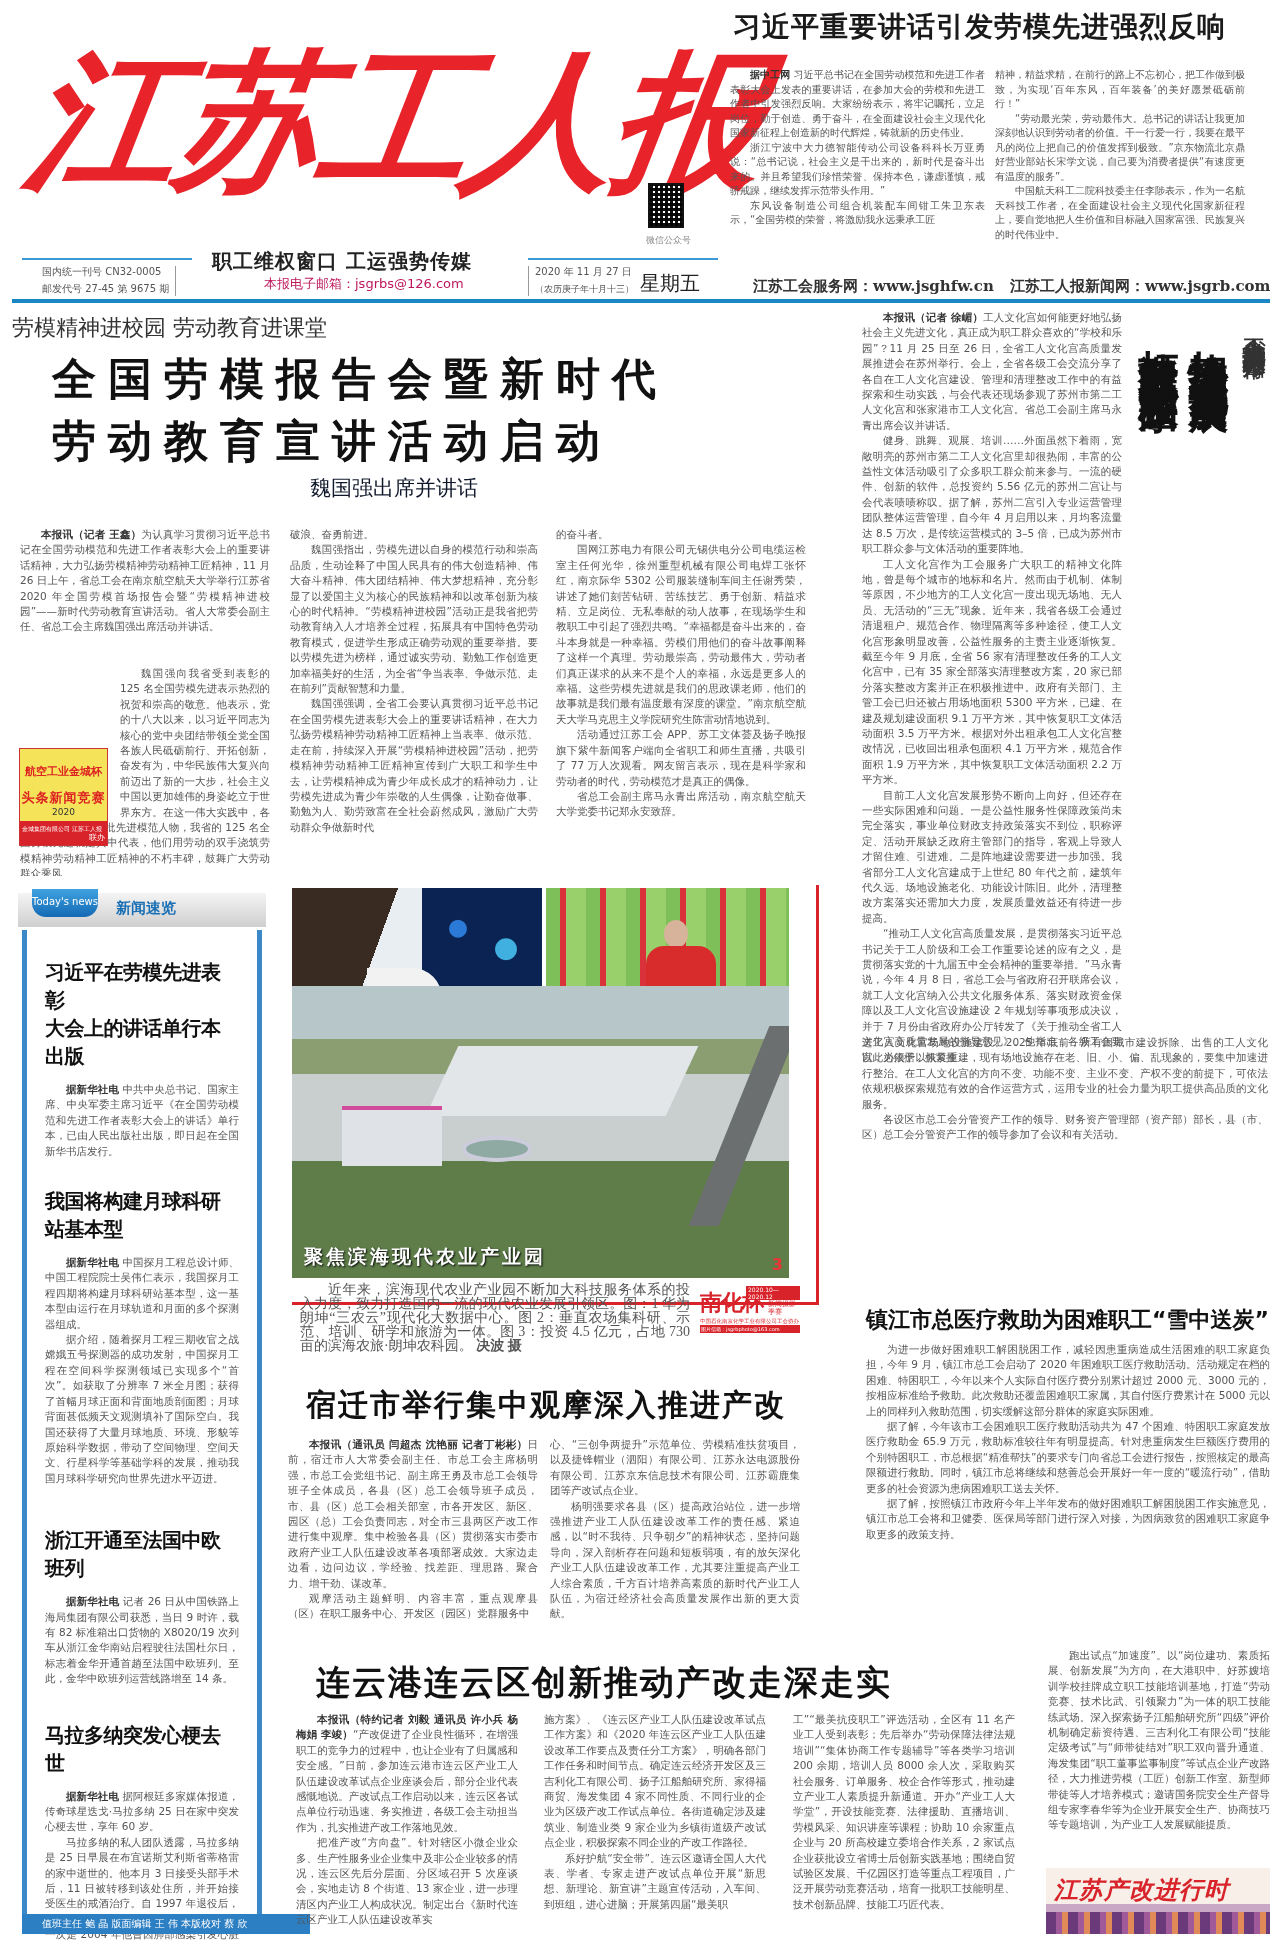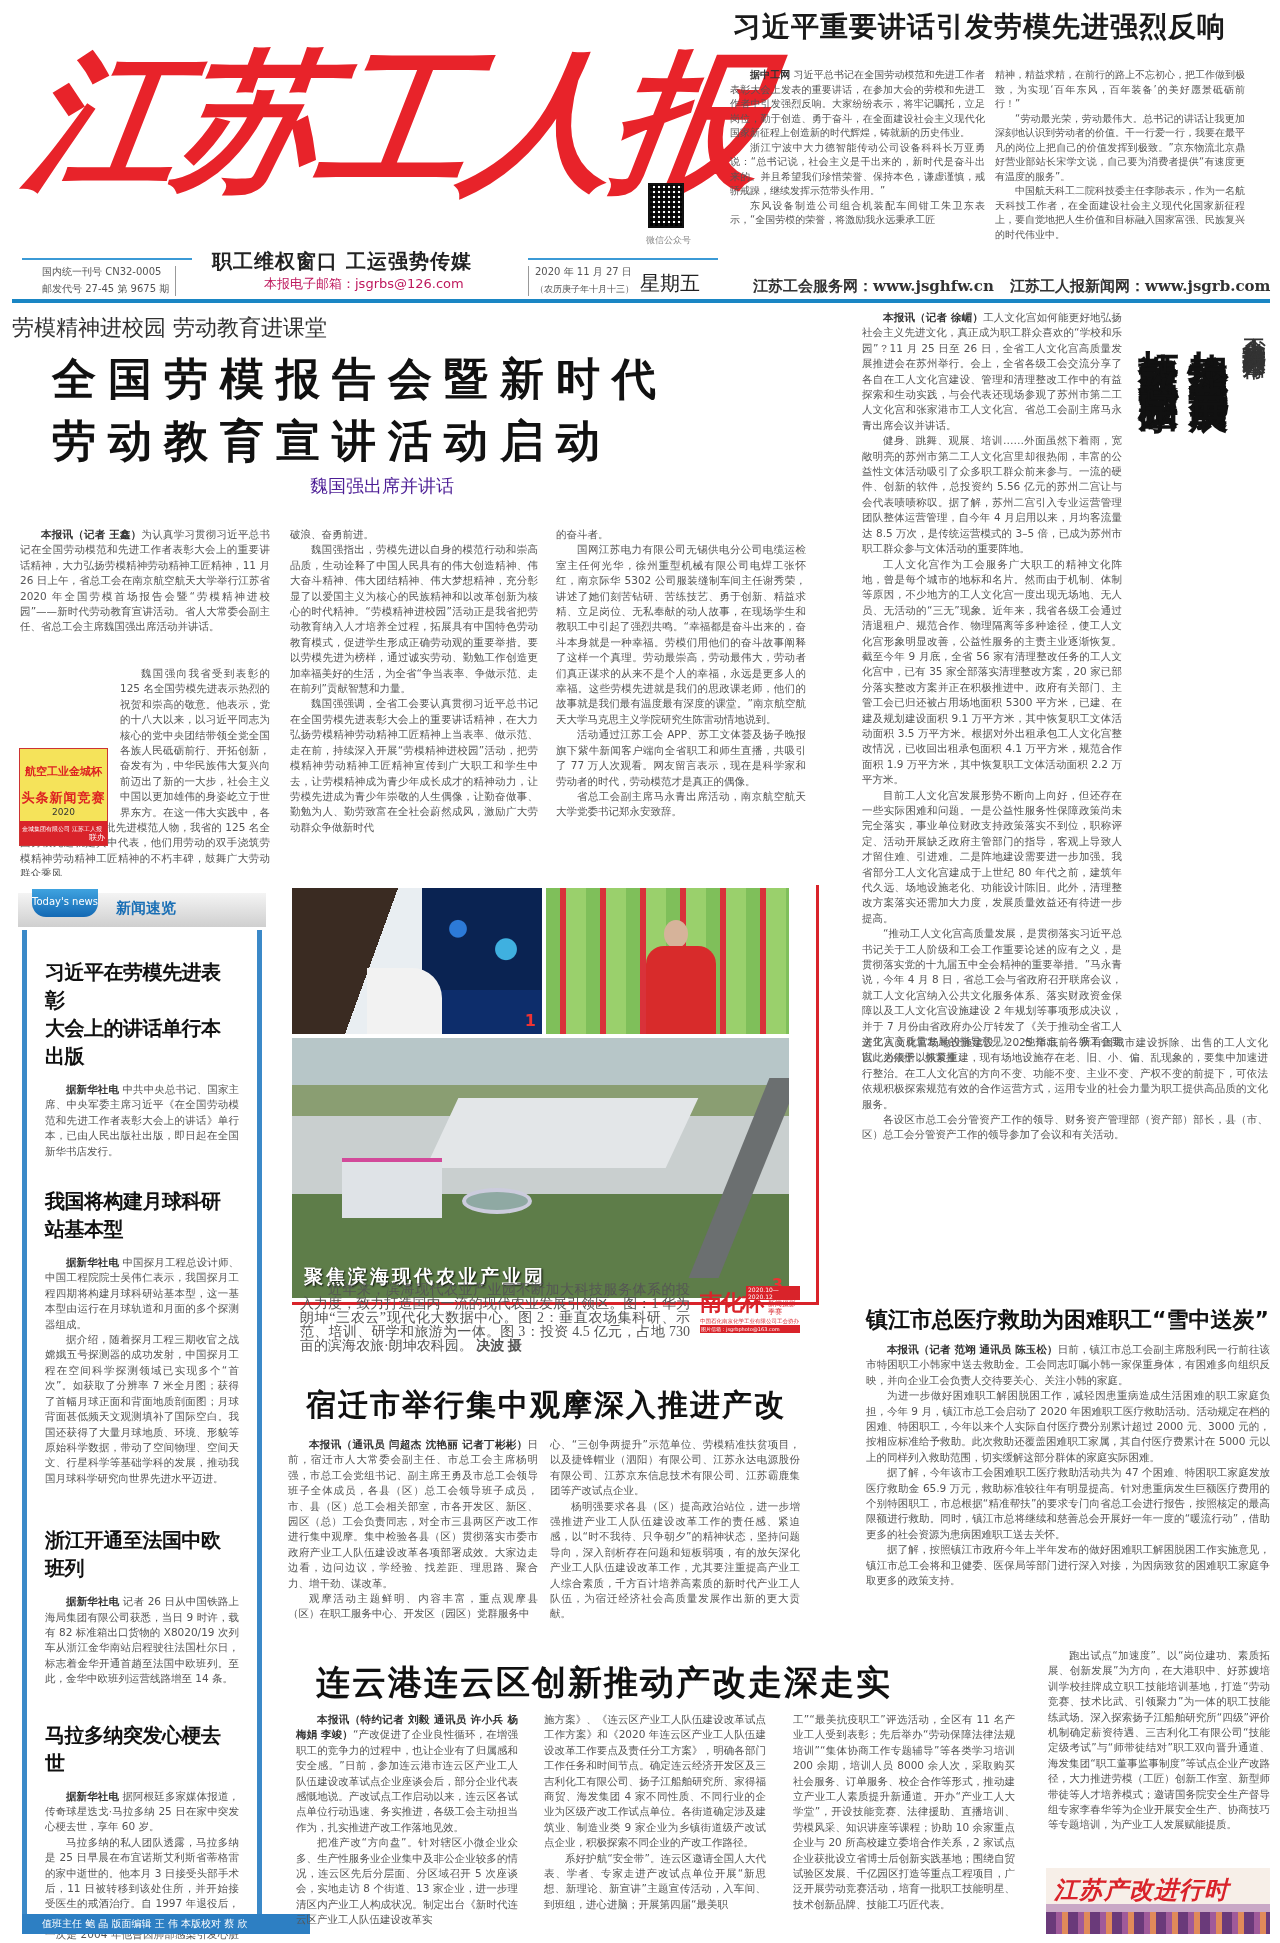--- a/index.html
+++ b/index.html
@@ -9,21 +9,21 @@
 .body-text p{text-indent:2em}
 .byline{font-weight:bold;color:#333}
 .masthead-logo{left:30px;top:40px;font-family:"DejaVu Serif",serif;font-size:150px;font-weight:bold;color:#e8232a;letter-spacing:-4px;line-height:160px;font-style:italic;transform:skewX(-8deg)}
 .rule-blue{background:#1a86c4;height:3px}
 .thin-blue{background:#3b9ad6;height:2px}
 .hdr-small{font-size:10px;color:#555;line-height:16px}
 .slogan{font-family:"DejaVu Serif",serif;font-size:20px;font-weight:bold;color:#222;letter-spacing:1px}
 .headline-top{font-size:28px;font-weight:bold;color:#1a1a1a;letter-spacing:1px}
 .main-kicker{font-size:22px;color:#333}
 .main-title{font-size:44px;font-weight:bold;color:#111;letter-spacing:12px;line-height:58px}
-.sub-title{font-size:18px;color:#4c1d95}
+.sub-title{font-size:21px;color:#0f172a}
 .vert-title{writing-mode:vertical-rl;font-weight:bold;color:#111;font-size:40px;line-height:50px;letter-spacing:3px}
 .vert-sub{writing-mode:vertical-rl;font-size:24px;color:#333;letter-spacing:1px}
 .sidebar-box{border-left:5px solid #3b89c8;border-right:5px solid #3b89c8;background:#fff}
 .news-hd{font-size:20px;font-weight:bold;color:#111;line-height:28px;letter-spacing:-0.5px}
 .sec-title{font-size:30px;font-weight:bold;color:#111;letter-spacing:2px}
 .photo{overflow:hidden;position:absolute}
 </style>
 </head>
 <body>
 
@@ -149,21 +149,21 @@
 <div class="abs" style="left:292px;top:885px;width:527px;height:420px;border-right:3px solid #d9232a;border-bottom:3px solid #d9232a"></div>
 <div class="photo" style="left:292px;top:888px;width:250px;height:146px;background:linear-gradient(110deg,#3a2b22 0 35%,#e9eef2 35% 55%,#0d2d6b 55% 100%)">
   <div style="position:absolute;right:0;top:0;width:48%;height:70%;background:radial-gradient(circle at 30% 40%,#2c7ad8 0 8%,transparent 9%),radial-gradient(circle at 70% 60%,#3fb0e0 0 10%,transparent 11%),#0a2352"></div>
   <div style="position:absolute;left:30%;bottom:0;width:30%;height:45%;background:#f2f2f2;border-radius:0 30px 0 0"></div>
   <span style="position:absolute;right:6px;bottom:4px;color:#e33;font-weight:bold;font-size:16px">1</span>
 </div>
 <div class="photo" style="left:546px;top:888px;width:243px;height:146px;background:repeating-linear-gradient(90deg,#7fbf5a 0 14px,#d9323a 14px 20px,#9ad06c 20px 40px)">
   <div style="position:absolute;left:118px;top:32px;width:24px;height:28px;border-radius:50%;background:#d6b39a"></div>
   <div style="position:absolute;left:100px;top:58px;width:70px;height:88px;background:#d82b2b;border-radius:18px 18px 0 0"></div>
 </div>
-<div class="photo" style="left:292px;top:1038px;width:497px;height:260px;background:linear-gradient(180deg,#b7c6c8 0 18%,#8a9e72 18% 30%,#c9cfcf 30% 60%,#5e7d49 60% 100%)">
+<div class="photo" style="left:292px;top:986px;width:497px;height:292px;background:linear-gradient(180deg,#b7c6c8 0 18%,#8a9e72 18% 30%,#c9cfcf 30% 60%,#5e7d49 60% 100%)">
   <div style="position:absolute;left:150px;top:60px;width:240px;height:70px;background:#e3e6e8;transform:skewX(-25deg)"></div>
   <div style="position:absolute;left:50px;top:120px;width:100px;height:60px;background:#dfe3e7;border-top:4px solid #d24a9a"></div>
   <div style="position:absolute;left:170px;top:150px;width:70px;height:26px;border-radius:50%;background:#8fa9a3;border:4px solid #ccd"></div>
   <div style="position:absolute;right:30px;top:40px;width:30px;height:200px;background:#6b6f70;transform:skewX(-22deg)"></div>
   <div style="position:absolute;left:12px;bottom:8px;font-family:'DejaVu Serif',serif;font-size:19px;font-weight:bold;color:#fff;text-shadow:1px 1px 2px #000;letter-spacing:3px">聚焦滨海现代农业产业园</div>
   <span style="position:absolute;right:6px;bottom:4px;color:#e33;font-weight:bold;font-size:16px">3</span>
 </div>
 <div class="abs body-text" style="left:300px;top:1283px;width:390px;font-family:Liberation Serif, serif;font-size:14px;line-height:14px">
   <p><span>近年来，滨海现代农业产业园不断加大科技服务体系的投入力度，致力打造国内一流的现代农业发展引领区。图：1 华为朗坤“三农云”现代化大数据中心。图 2：垂直农场集科研、示范、培训、研学和旅游为一体。图 3：投资 4.5 亿元，占地 730 亩的滨海农旅·朗坤农科园。</span>  <b>决波 摄</b></p>
 </div>
@@ -180,21 +180,20 @@
   <p><span class="byline">本报讯（通讯员 闫超杰  沈艳丽  记者丁彬彬）</span><span>日前，宿迁市人大常委会副主任、市总工会主席杨明强，市总工会党组书记、副主席王勇及市总工会领导班子全体成员，各县（区）总工会领导班子成员，市、县（区）总工会相关部室，市各开发区、新区、园区（总）工会负责同志，对全市三县两区产改工作进行集中观摩。集中检验各县（区）贯彻落实市委市政府产业工人队伍建设改革各项部署成效。大家边走边看，边问边议，学经验、找差距、理思路、聚合力、增干劲、谋改革。</span></p>
   <p>观摩活动主题鲜明、内容丰富，重点观摩县（区）在职工服务中心、开发区（园区）党群服务中</p>
 </div>
 <div class="abs body-text" style="left:550px;top:1437px;width:250px">
   <p style="text-indent:0">心、“三创争两提升”示范单位、劳模精准扶贫项目，以及捷锋帽业（泗阳）有限公司、江苏永达电源股份有限公司、江苏京东信息技术有限公司、江苏霸鹿集团等产改试点企业。</p>
   <p>杨明强要求各县（区）提高政治站位，进一步增强推进产业工人队伍建设改革工作的责任感、紧迫感，以“时不我待、只争朝夕”的精神状态，坚持问题导向，深入剖析存在问题和短板弱项，有的放矢深化产业工人队伍建设改革工作，尤其要注重提高产业工人综合素质，千方百计培养高素质的新时代产业工人队伍，为宿迁经济社会高质量发展作出新的更大贡献。</p>
 </div>
 
 <div class="abs" style="left:866px;top:1305px;font-size:22px;font-weight:bold;color:#111">镇江市总医疗救助为困难职工“雪中送炭”</div>
 <div class="abs body-text" style="left:866px;top:1342px;width:404px">
-  <p><span class="byline">本报讯（记者 范翊  通讯员 陈玉松）</span><span>日前，镇江市总工会副主席殷利民一行前往该市特困职工小韩家中送去救助金。工会同志叮嘱小韩一家保重身体，有困难多向组织反映，并向企业工会负责人交待要关心、关注小韩的家庭。</span></p>
   <p>为进一步做好困难职工解困脱困工作，减轻因患重病造成生活困难的职工家庭负担，今年 9 月，镇江市总工会启动了 2020 年困难职工医疗救助活动。活动规定在档的困难、特困职工，今年以来个人实际自付医疗费分别累计超过 2000 元、3000 元的，按相应标准给予救助。此次救助还覆盖困难职工家属，其自付医疗费累计在 5000 元以上的同样列入救助范围，切实缓解这部分群体的家庭实际困难。</p>
   <p>据了解，今年该市工会困难职工医疗救助活动共为 47 个困难、特困职工家庭发放医疗救助金 65.9 万元，救助标准较往年有明显提高。针对患重病发生巨额医疗费用的个别特困职工，市总根据“精准帮扶”的要求专门向省总工会进行报告，按照核定的最高限额进行救助。同时，镇江市总将继续和慈善总会开展好一年一度的“暖流行动”，借助更多的社会资源为患病困难职工送去关怀。</p>
   <p>据了解，按照镇江市政府今年上半年发布的做好困难职工解困脱困工作实施意见，镇江市总工会将和卫健委、医保局等部门进行深入对接，为因病致贫的困难职工家庭争取更多的政策支持。</p>
 </div>
 
 <div class="abs sec-title" style="left:316px;top:1660px;font-size:34px">连云港连云区创新推动产改走深走实</div>
 <div class="abs body-text" style="left:296px;top:1712px;width:222px">
   <p><span class="byline">本报讯（特约记者 刘毅  通讯员 许小兵  杨梅娟  李竣）</span><span>“产改促进了企业良性循环，在增强职工的竞争力的过程中，也让企业有了归属感和安全感。”日前，参加连云港市连云区产业工人队伍建设改革试点企业座谈会后，部分企业代表感慨地说。产改试点工作启动以来，连云区各试点单位行动迅速、务实推进，各级工会主动担当作为，扎实推进产改工作落地见效。</span></p>
   <p>把准产改“方向盘”。针对辖区小微企业众多、生产性服务业企业集中及非公企业较多的情况，连云区先后分层面、分区域召开 5 次座谈会，实地走访 8 个街道、13 家企业，进一步理清区内产业工人构成状况。制定出台《新时代连云区产业工人队伍建设改革实</p>
 </div>

